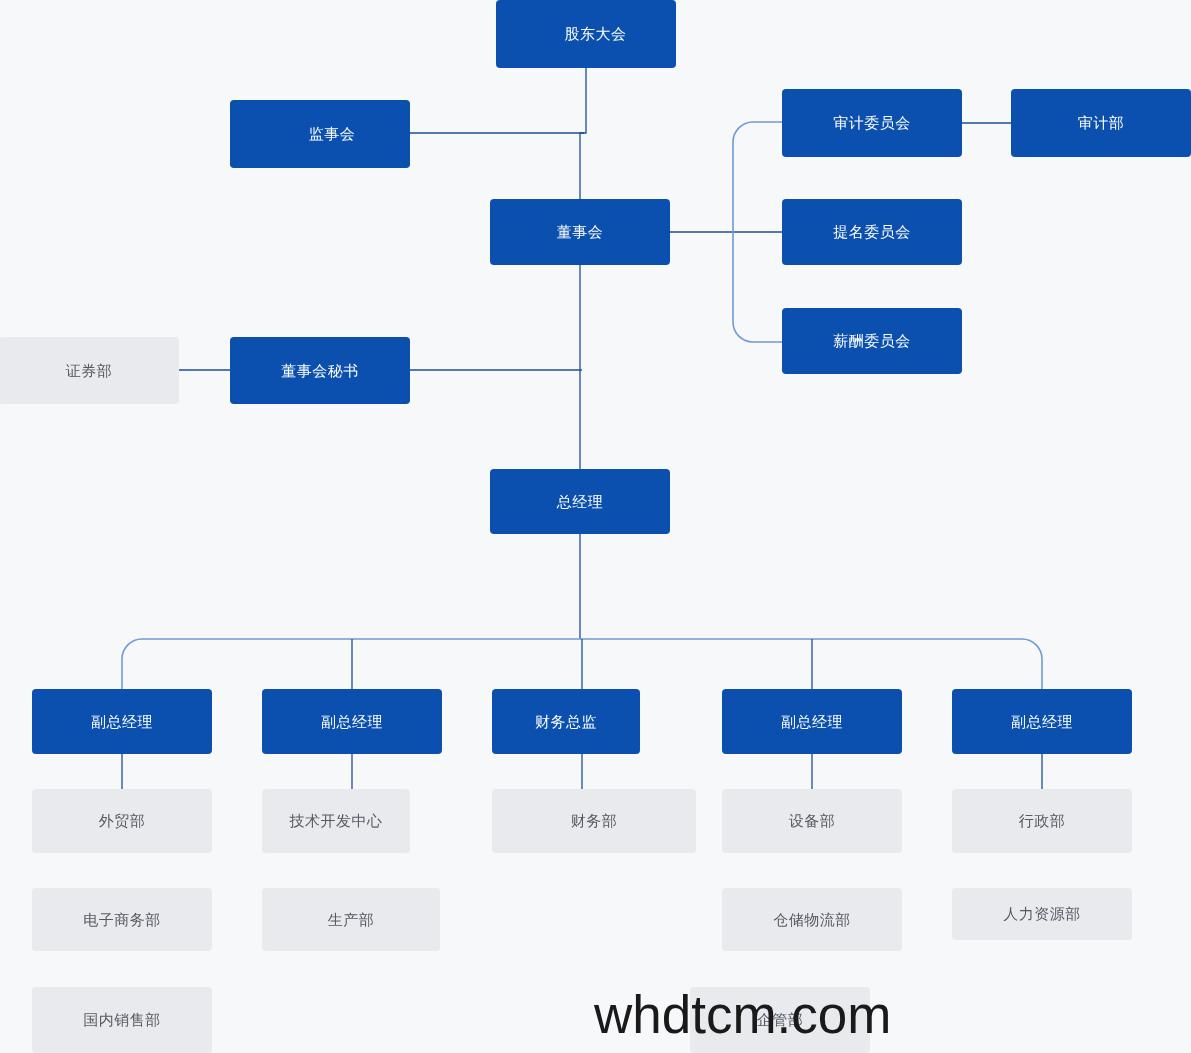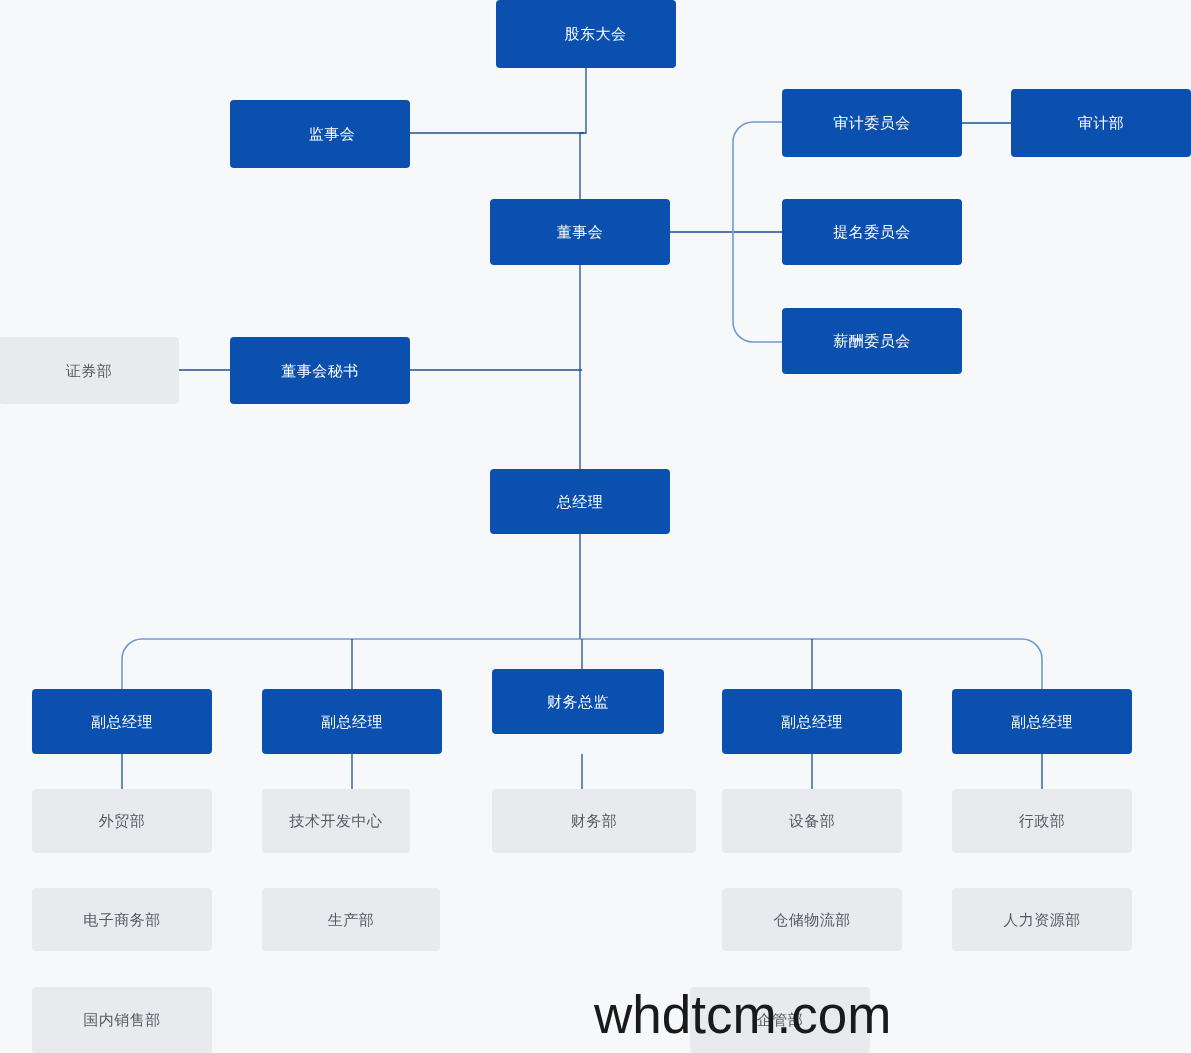--- a/index.html
+++ b/index.html
@@ -121,30 +121,30 @@
       <div class="node primary" style="left: 782px; top: 89px; width: 180px; height: 68px;">审计委员会</div>
       <div class="node primary" style="left: 1011px; top: 89px; width: 180px; height: 68px;">审计部</div>
       <div class="node primary" style="left: 490px; top: 199px; width: 180px; height: 66px;">董事会</div>
       <div class="node primary" style="left: 782px; top: 199px; width: 180px; height: 66px;">提名委员会</div>
       <div class="node primary" style="left: 782px; top: 308px; width: 180px; height: 66px;">薪酬委员会</div>
       <div class="node muted" style="left: -1px; top: 337px; width: 180px; height: 67px;">证券部</div>
       <div class="node primary" style="left: 230px; top: 337px; width: 180px; height: 67px;">董事会秘书</div>
       <div class="node primary" style="left: 490px; top: 469px; width: 180px; height: 65px;">总经理</div>
       <div class="node primary" style="left: 32px; top: 689px; width: 180px; height: 65px;">副总经理</div>
       <div class="node primary" style="left: 262px; top: 689px; width: 180px; height: 65px;">副总经理</div>
-      <div class="node primary" style="left: 492px; top: 669px; width: 172px; height: 65px; text-align: center;">财务总监</div>
+      <div class="node primary" style="left: 492px; top: 689px; width: 148px; height: 65px; text-align: center;">财务总监</div>
       <div class="node primary" style="left: 722px; top: 689px; width: 180px; height: 65px;">副总经理</div>
       <div class="node primary" style="left: 952px; top: 689px; width: 180px; height: 65px;">副总经理</div>
       <div class="node muted" style="left: 32px; top: 789px; width: 180px; height: 64px;">外贸部</div>
       <div class="node muted" style="left: 262px; top: 789px; width: 148px; height: 64px;">技术开发中心</div>
       <div class="node muted" style="left: 492px; top: 789px; width: 204px; height: 64px;">财务部</div>
       <div class="node muted" style="left: 722px; top: 789px; width: 180px; height: 64px;">设备部</div>
       <div class="node muted" style="left: 952px; top: 789px; width: 180px; height: 64px;">行政部</div>
       <div class="node muted" style="left: 32px; top: 888px; width: 180px; height: 63px;">电子商务部</div>
       <div class="node muted" style="left: 262px; top: 888px; width: 178px; height: 63px;">生产部</div>
       <div class="node muted" style="left: 722px; top: 888px; width: 180px; height: 63px;">仓储物流部</div>
-      <div class="node muted" style="left: 952px; top: 888px; width: 180px; height: 63px;">人力资源部</div>
+      <div class="node muted" style="left: 952px; top: 888px; width: 180px; height: 52px;">人力资源部</div>
       <div class="node muted" style="left: 32px; top: 987px; width: 180px; height: 66px;">国内销售部</div>
       <div class="node muted" style="left: 690px; top: 987px; width: 180px; height: 66px;">企管部</div>
     </div>
 
   <div class="watermark" style="left:594px; top:984px;">whdtcm.com</div>
 </div>
 
 </body></html>

